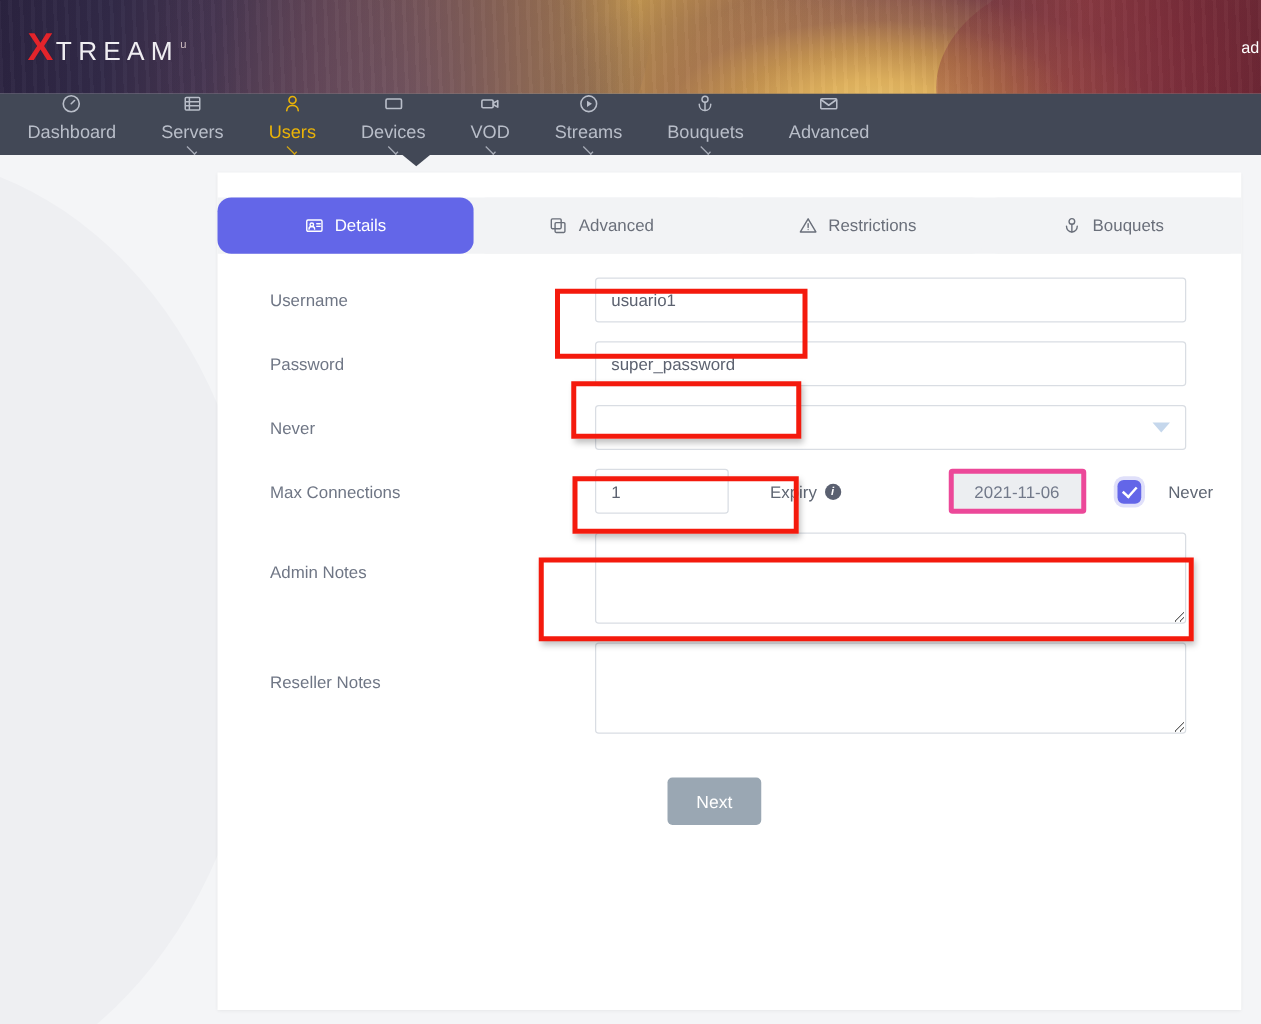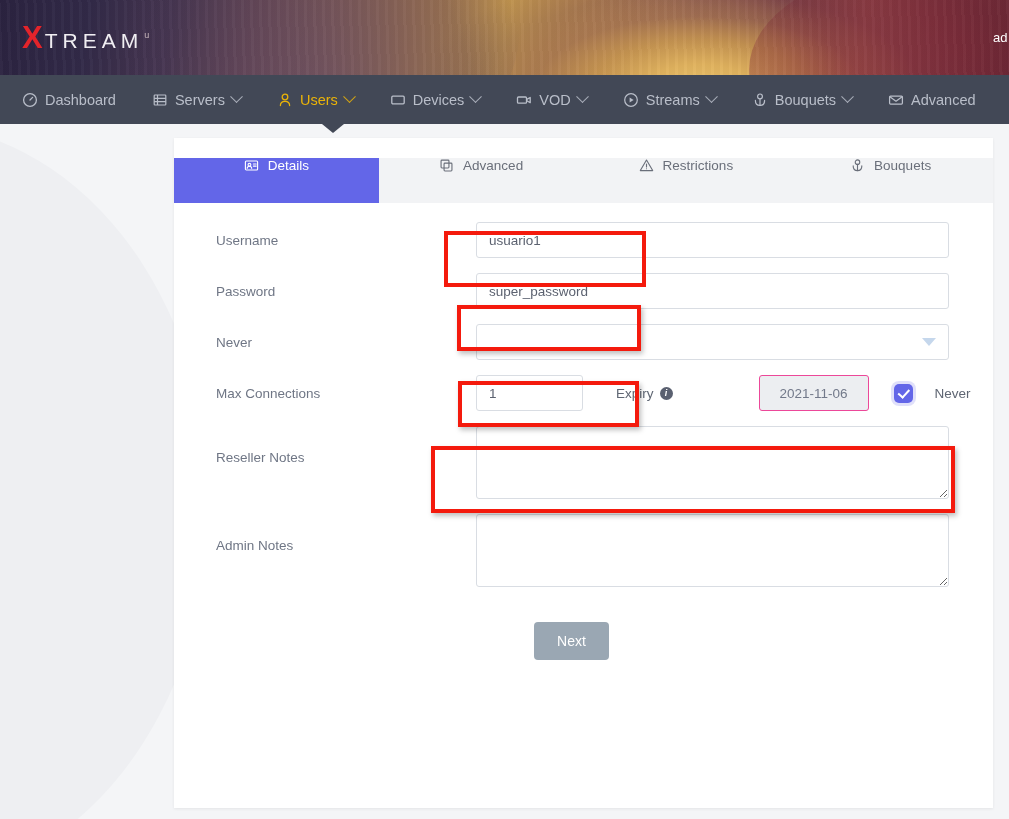--- a/index.html
+++ b/index.html
@@ -78,20 +78,21 @@
   .navbar {
     position: absolute; left: 0; top: 75px; width: 1009px; height: 49px;
     background: #424856;
     display: flex; align-items: center;
   }
   .nav-item {
     display: flex; align-items: center; gap: 7px;
     padding: 0 0 0 0; margin-right: 36px;
     color: #b9bec9; font-size: 14.5px; white-space: nowrap;
     height: 49px;
+    flex-direction: column;
   }
   .nav-item:first-child { margin-left: 22px; }
   .nav-item.active { color: #eab308; }
   .nav-caret {
     display: inline-block; width: 9px; height: 9px;
     border-right: 1.6px solid currentColor;
     border-bottom: 1.6px solid currentColor;
     transform: rotate(45deg) translate(-2px,-2px);
     opacity: 0.85;
   }
@@ -114,23 +115,24 @@
 
   
   .card {
     position: absolute; left: 174px; top: 138px; width: 819px; height: 670px;
     background: #ffffff;
     box-shadow: 0 1px 3px rgba(0,0,0,0.07);
   }
 
   .tabs { display: flex; height: 45px; background: #f2f3f5; margin-top: 20px; }
   .tab {
-    flex: 1; display: flex; align-items: flex-start; justify-content: center;
+    flex: 1; display: flex; align-items: center; justify-content: center;
     gap: 9px; font-size: 13.5px; color: #6a6f7a; background: #f2f3f5;
     height: 45px;
+    border-radius: 11px;
   }
   .tab.active { background: #6366e8; color: #ffffff; }
   .tab-ico { width: 15px; height: 15px; display: inline-block; }
   .tab-ico svg { display: block; }
 
   .form { padding: 19px 44px 0 20px; }
 
   .row { display: flex; align-items: center; margin-bottom: 15px; }
   .row.notes { align-items: flex-start; }
   .label {
@@ -171,21 +173,21 @@
     display: flex; align-items: center; gap: 6px; white-space: nowrap;
   }
   .info-icon {
     width: 13px; height: 13px; border-radius: 50%;
     background: #5a6070; color: #ffffff; font-size: 9px;
     display: inline-flex; align-items: center; justify-content: center;
     font-weight: bold; font-style: italic; line-height: 1;
   }
   .date-field {
     margin-left: 86px; width: 110px; height: 36px;
-    background: #eceef1; border: 1px solid #ec4899; border-radius: 3px;
+    background: #eceef1; border: 4px solid #ec4899; border-radius: 3px;
     color: #72798a; font-size: 13.5px;
     display: flex; align-items: center; justify-content: center;
   }
   .never-wrap {
     margin-left: 25px; display: flex; align-items: center; gap: 22px;
     white-space: nowrap;
   }
   .cbox {
     width: 19px; height: 19px; border-radius: 5px;
     background: #6366e8; position: relative;
@@ -429,28 +431,28 @@
           <div class="date-field">2021-11-06</div>
           <div class="never-wrap">
             <span class="cbox"></span>
             <span class="never-text">Never</span>
           </div>
         </div>
       </div>
     </div>
 
     <div class="row notes">
-      <div class="label notes-label">Reseller Notes</div>
+      <div class="label notes-label">Admin Notes</div>
       <div class="field ta-wrap">
         <textarea class="ta" style=""></textarea>
       </div>
     </div>
 
     <div class="row notes">
-      <div class="label notes-label">Admin Notes</div>
+      <div class="label notes-label">Reseller Notes</div>
       <div class="field ta-wrap">
         <textarea class="ta" style=""></textarea>
       </div>
     </div>
 
     <div class="footer">
       <button class="next-btn">Next</button>
     </div>
 
   </div>

